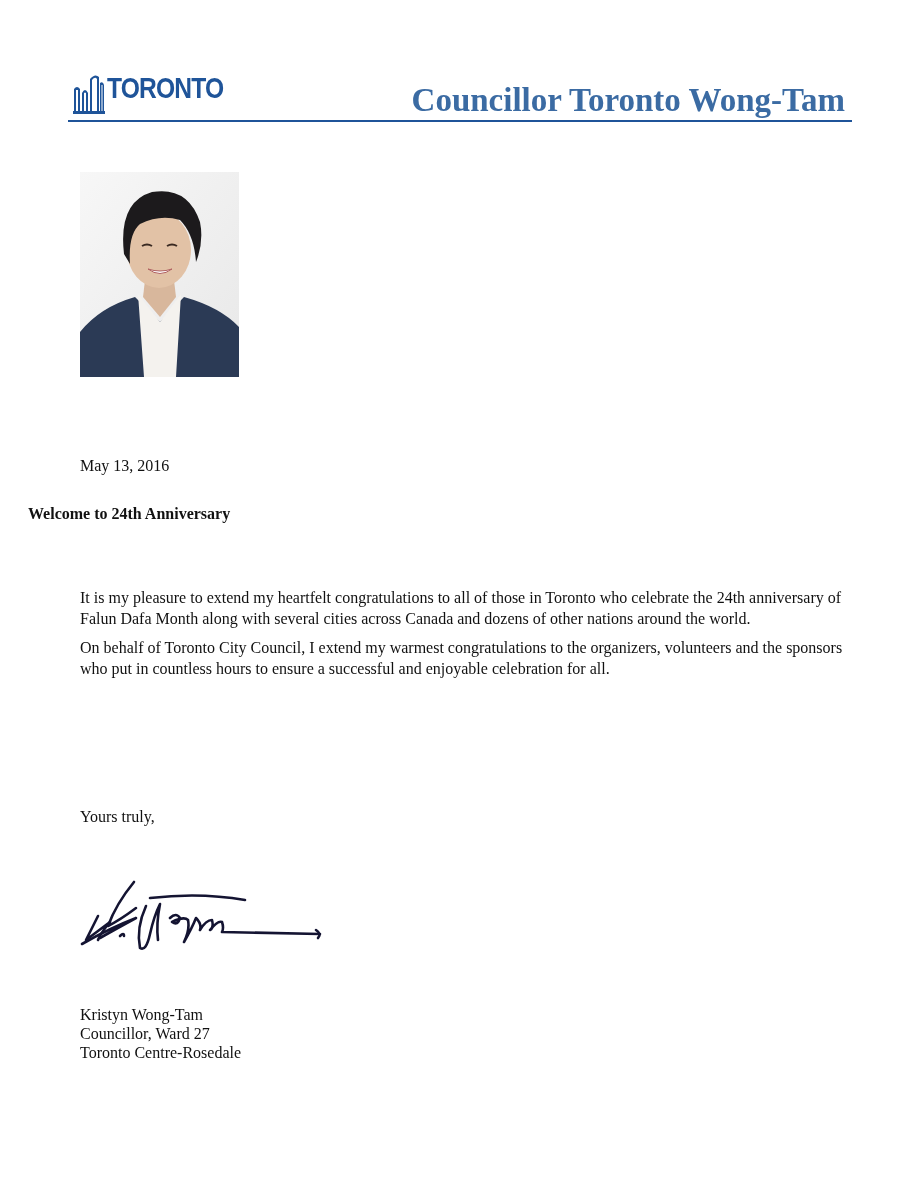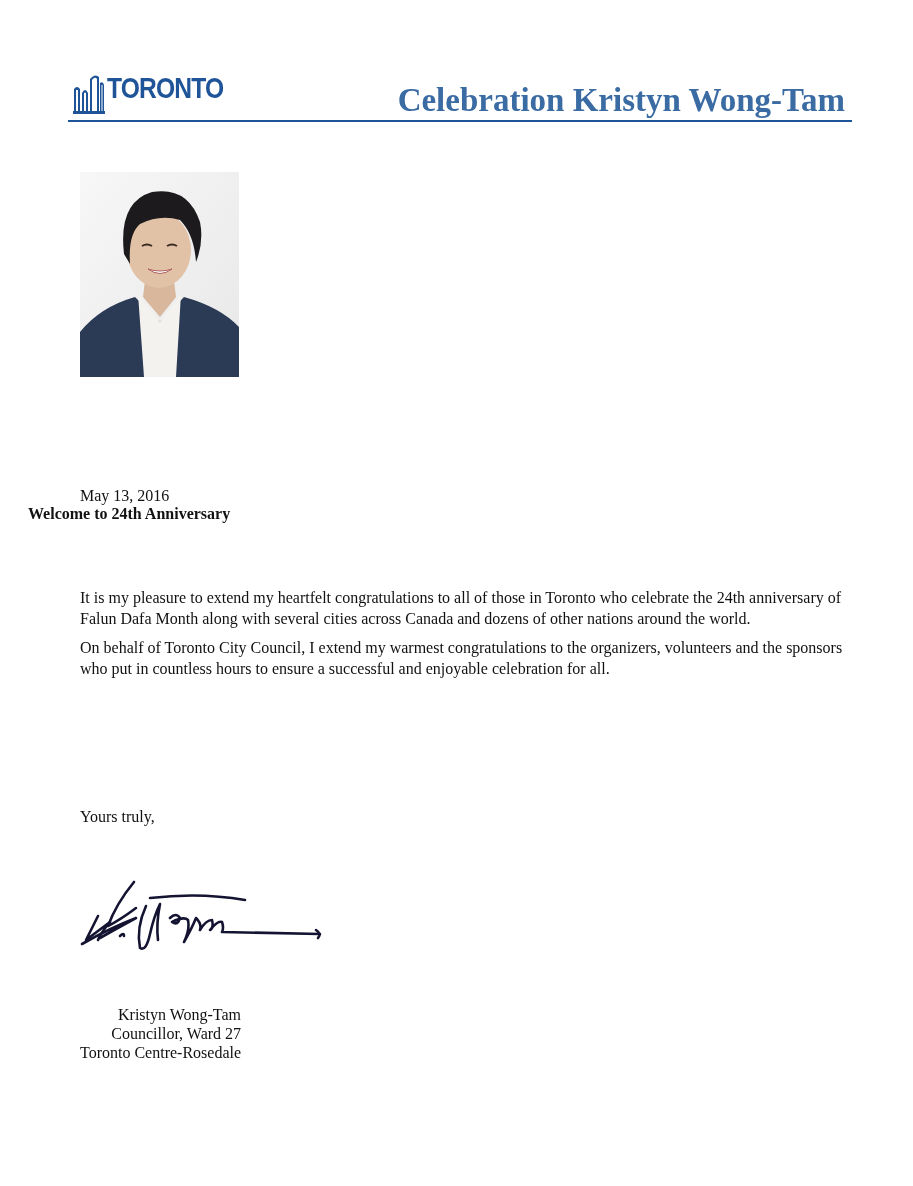--- a/index.html
+++ b/index.html
@@ -3,48 +3,48 @@
   <meta charset="utf-8">
   <style>
     html, body { margin: 0; padding: 0; background: #ffffff; }
     body { width: 913px; height: 1186px; position: relative; overflow: hidden; font-family: "Liberation Serif", serif; color: #111; }
     .logo { position: absolute; left: 73px; top: 73px; height: 42px; display: flex; }
     .logo svg { display: block; }
     .logo-text { font-family: "Liberation Sans", sans-serif; font-weight: bold; font-size: 30px; color: #1f5499; letter-spacing: -1px; line-height: 30px; margin-left: 2px; transform: scaleX(0.82); transform-origin: left bottom; display: inline-block; }
     .title { position: absolute; right: 68px; top: 80px; font-family: "Liberation Serif", serif; font-weight: bold; font-size: 33px; color: #3b6ba3; white-space: nowrap; line-height: 40px; }
     .rule { position: absolute; left: 68px; top: 120px; width: 784px; height: 2px; background: #1f5499; }
     .photo { position: absolute; left: 80px; top: 172px; width: 159px; height: 205px; overflow: hidden; background: #f2f2f2; }
-    .date { position: absolute; left: 80px; top: 457px; font-size: 16px; margin-top: 30px; }
+    .date { position: absolute; left: 80px; top: 457px; font-size: 16px; }
     .heading { position: absolute; left: 0; width: 913px; top: 503px; font-weight: bold; font-size: 16px; line-height: 21px; }
     .heading div { padding-left: 28px; }
     .body { position: absolute; left: 80px; top: 581px; width: 770px; font-size: 16px; line-height: 20.5px; }
     .body p { margin: 7px 0 9px 0; }
     .closing { position: absolute; left: 80px; top: 808px; font-size: 16px; }
     .signature { position: absolute; left: 80px; top: 878px; width: 250px; height: 90px; }
-    .sig-block { position: absolute; left: 80px; top: 1005px; font-size: 16px; line-height: 19px; text-align: right; }
+    .sig-block { position: absolute; left: 80px; top: 1005px; font-size: 16px; line-height: 19px; }
   </style>
 </head>
 <body>
 
 <div class="logo">
   <svg width="32" height="42" viewBox="0 0 32 42">
     <g fill="#1f5499">
       <rect x="0" y="38" width="32" height="3"></rect>
       <path d="M1 38 L1 16 Q4 12 7 16 L7 38 L5 38 L5 17 L3 17 L3 38 Z"></path>
       <rect x="9" y="20" width="2" height="18"></rect>
       <rect x="13" y="20" width="2" height="18"></rect>
       <path d="M9 20 Q12 14 15 20 L15 22 Q12 17 9 22 Z"></path>
       <path d="M17 38 L17 6 Q22 0 26 4 L26 38 L24 38 L24 6 Q22 3 19 7 L19 38 Z"></path>
       <path d="M27 38 L27 10 Q30 8 31 12 L31 38 L29.5 38 L29.5 12 L28.5 12 L28.5 38 Z"></path>
     </g>
   </svg>
   <span class="logo-text">TORONTO</span>
 </div>
 
-<div class="title">Celebration Kristyn Wong-Tam</div>
+<div class="title">Councillor Toronto Wong-Tam</div>
 <div class="rule"></div>
 
 <div class="photo">
   <svg width="159" height="205" viewBox="0 0 159 205">
     <defs>
       <linearGradient id="bg" x1="0" y1="0" x2="1" y2="1">
         <stop offset="0" stop-color="#f7f7f7"></stop>
         <stop offset="1" stop-color="#e8e8e8"></stop>
       </linearGradient>
     </defs>

